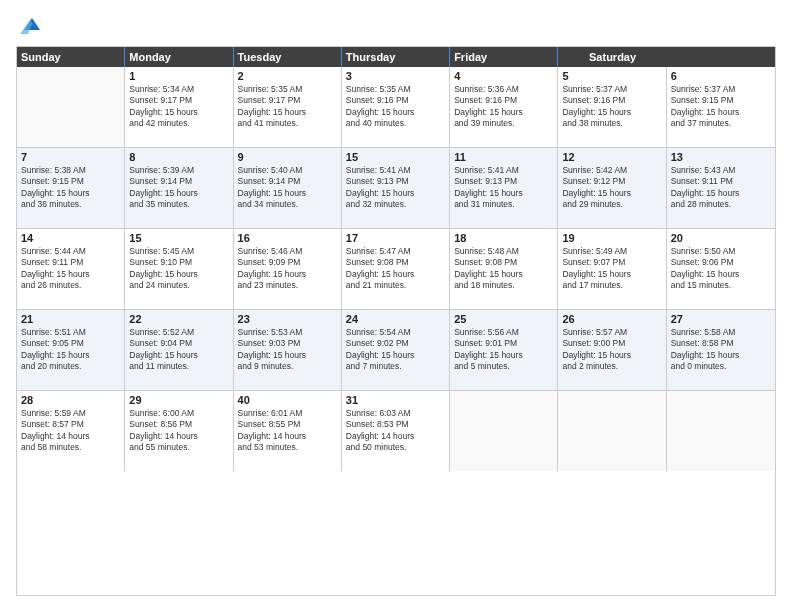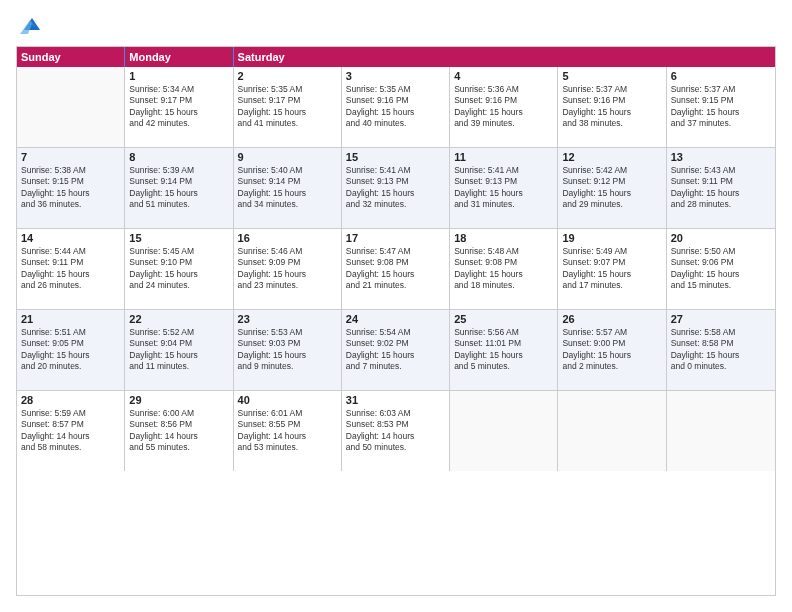--- a/index.html
+++ b/index.html
@@ -57,31 +57,31 @@
       color: #444;
       margin-top: 2px;
     }
     .calendar {
       flex: 1;
       border: 1px solid #ccc;
     }
     .cal-header-row {
       display: grid;
       grid-template-columns: repeat(7, 1fr);
-      background: #be185d;
+      background: #404040;
     }
     .cal-header-cell {
       color: #fff;
       font-size: 11px;
       font-weight: bold;
       padding: 4px 4px;
       text-align: left;
       border-right: 1px solid #3a8ee0;
     }
-    .cal-header-cell:last-child { border-right: none; }
+    .cal-header-cell:last-child { border-right: none; text-align: center; }
     .cal-body {
       display: flex;
       flex-direction: column;
     }
     .cal-row {
       display: grid;
       grid-template-columns: repeat(7, 1fr);
       border-bottom: 1px solid #ccc;
     }
     .cal-row:last-child { border-bottom: none; }
@@ -127,20 +127,23 @@
     <div class="title-block">
       <div class="month-title"></div>
       <div class="location"></div>
     </div>
   </div>
 
   <div class="calendar">
     <div class="cal-header-row">
     <div class="cal-header-cell">Sunday</div>
         <div class="cal-header-cell">Monday</div>
+        <div class="cal-header-cell">Tuesday</div>
+        <div class="cal-header-cell">Thursday</div>
+        <div class="cal-header-cell">Friday</div>
         <div class="cal-header-cell">Saturday</div>
       </div>
     <div class="cal-body">
     <div class="cal-row row-white">
           <div class="cal-cell empty"></div>
           <div class="cal-cell">
             <div class="day-num">1</div>
             <div class="cell-line">Sunrise: 5:34 AM</div>
             <div class="cell-line">Sunset: 9:17 PM</div>
             <div class="cell-line">Daylight: 15 hours</div>
@@ -188,21 +191,21 @@
             <div class="cell-line">Sunrise: 5:38 AM</div>
             <div class="cell-line">Sunset: 9:15 PM</div>
             <div class="cell-line">Daylight: 15 hours</div>
             <div class="cell-line">and 36 minutes.</div>
           </div>
           <div class="cal-cell">
             <div class="day-num">8</div>
             <div class="cell-line">Sunrise: 5:39 AM</div>
             <div class="cell-line">Sunset: 9:14 PM</div>
             <div class="cell-line">Daylight: 15 hours</div>
-            <div class="cell-line">and 51 minutes.</div>
+            <div class="cell-line">and 35 minutes.</div>
           </div>
           <div class="cal-cell">
             <div class="day-num">9</div>
             <div class="cell-line">Sunrise: 5:40 AM</div>
             <div class="cell-line">Sunset: 9:14 PM</div>
             <div class="cell-line">Daylight: 15 hours</div>
             <div class="cell-line">and 34 minutes.</div>
           </div>
           <div class="cal-cell">
             <div class="day-num">15</div>
@@ -309,21 +312,21 @@
           <div class="cal-cell">
             <div class="day-num">24</div>
             <div class="cell-line">Sunrise: 5:54 AM</div>
             <div class="cell-line">Sunset: 9:02 PM</div>
             <div class="cell-line">Daylight: 15 hours</div>
             <div class="cell-line">and 7 minutes.</div>
           </div>
           <div class="cal-cell">
             <div class="day-num">25</div>
             <div class="cell-line">Sunrise: 5:56 AM</div>
-            <div class="cell-line">Sunset: 11:01 PM</div>
+            <div class="cell-line">Sunset: 9:01 PM</div>
             <div class="cell-line">Daylight: 15 hours</div>
             <div class="cell-line">and 5 minutes.</div>
           </div>
           <div class="cal-cell">
             <div class="day-num">26</div>
             <div class="cell-line">Sunrise: 5:57 AM</div>
             <div class="cell-line">Sunset: 9:00 PM</div>
             <div class="cell-line">Daylight: 15 hours</div>
             <div class="cell-line">and 2 minutes.</div>
           </div>

